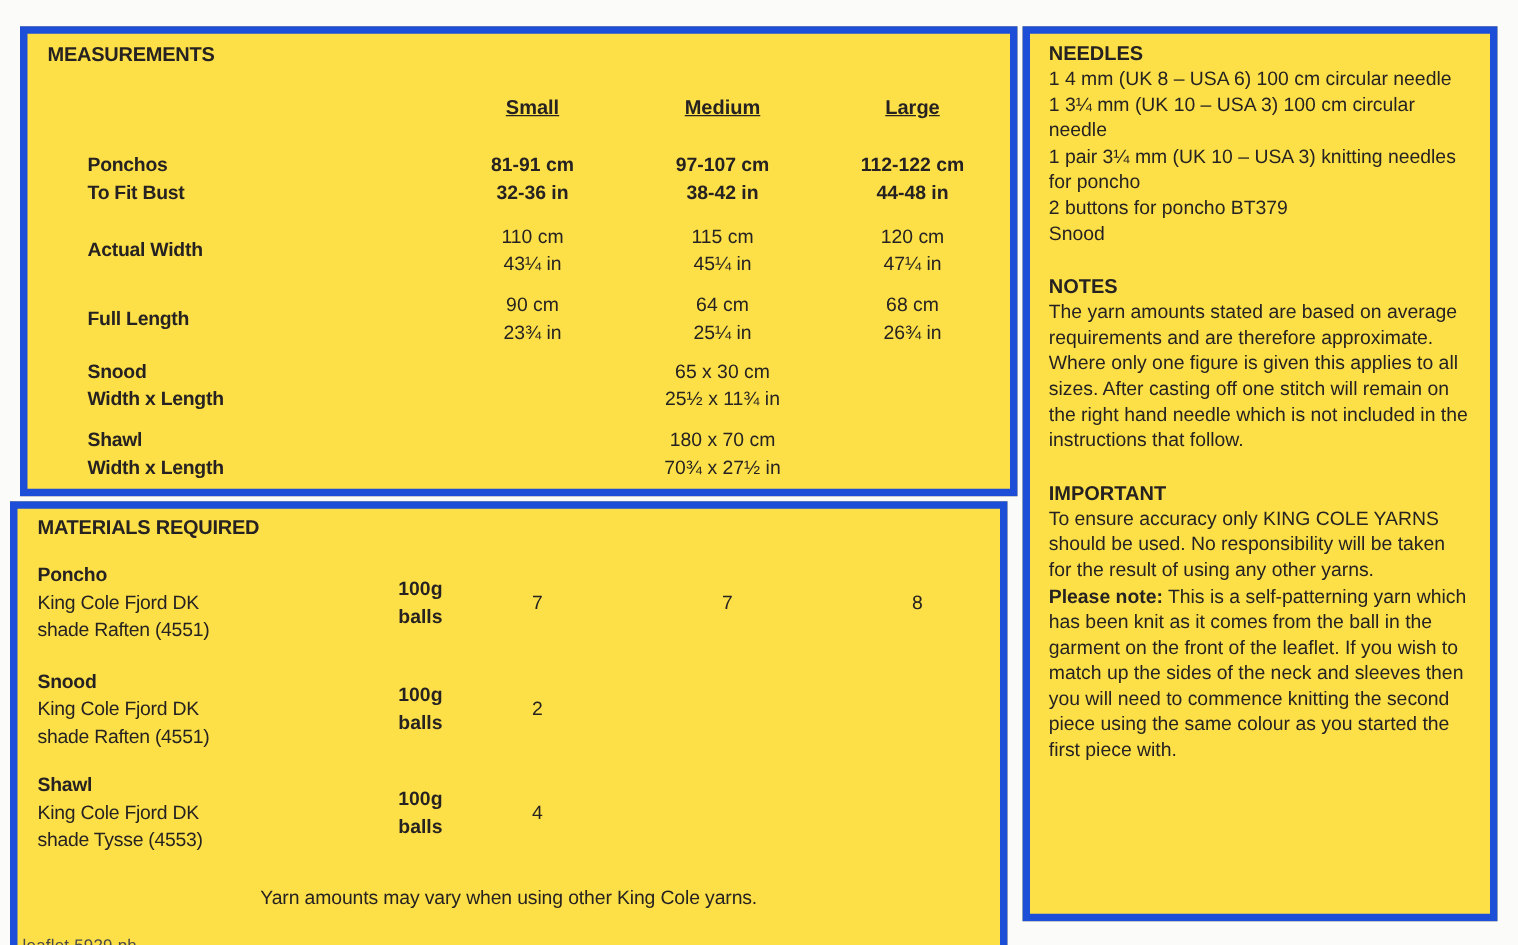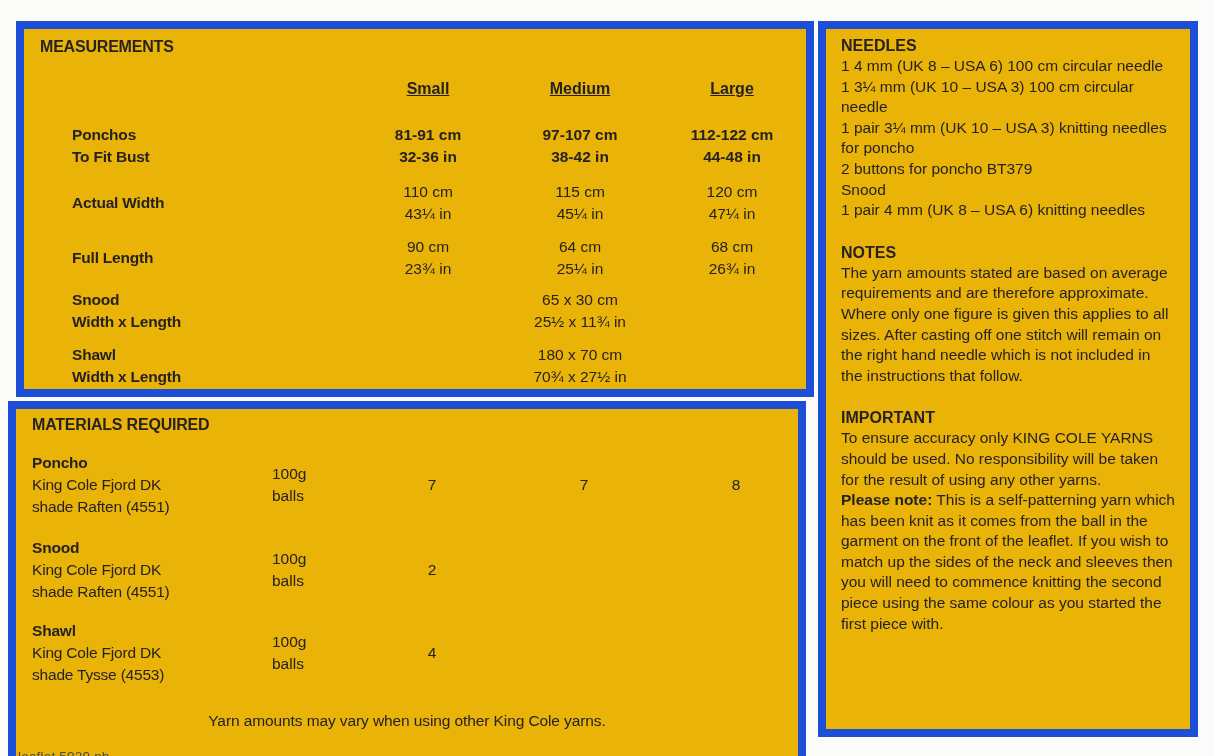--- a/index.html
+++ b/index.html
@@ -4,21 +4,21 @@
 <style>
   html,body{margin:0;padding:0;}
   body{
     width:1214px;height:756px;position:relative;overflow:hidden;
     background:#fbfbfa;color:#262222;
     font-family:"Liberation Sans","DejaVu Sans",sans-serif;
     font-size:15.5px;line-height:22px;
   }
   .panel{
     position:absolute;box-sizing:border-box;
-    background:#eab308;border:8px solid #1d4ed8;
+    background:#fde047;border:6px solid #1d4ed8;
   }
   #box-measurements{left:16px;top:21px;width:798px;height:376px;}
   #box-materials{left:8px;top:401px;width:798px;height:404px;}
   #box-right{left:818px;top:21px;width:380px;height:716px;padding:6px 15px;font-size:15.5px;line-height:20.6px;}
 
   .box-title{
     font-weight:bold;font-size:16px;letter-spacing:-0.2px;
     padding:7px 0 0 16px;line-height:22px;
   }
   #box-materials .box-title{padding-top:5px;}
@@ -35,21 +35,21 @@
   #row-bust{margin-top:24px;}
   #row-width{margin-top:13px;}
   #row-length{margin-top:11px;}
   #row-snood{margin-top:9px;}
   #row-shawl{margin-top:11px;}
 
   
   .matrow{display:grid;grid-template-columns:240px 84px 152px 152px 152px;padding-left:16px;}
   .matrow .name{font-weight:bold;letter-spacing:-0.2px;}
   .matrow .yarn{letter-spacing:-0.2px;}
-  .matrow .unit{text-align:left;}
+  .matrow .unit{text-align:right;font-weight:bold;}
   .matrow .qty{text-align:center;}
   #mat-poncho{margin-top:16px;}
   #mat-snood{margin-top:19px;}
   #mat-shawl{margin-top:17px;}
   .footnote{margin-top:24px;text-align:center;letter-spacing:-0.1px;}
 
   
   .sec-title{font-weight:bold;font-size:16px;line-height:21px;}
   .section{margin-top:21px;}
   .needles-item{margin:0;}
@@ -201,21 +201,20 @@
 </div>
 
 <div class="panel" id="box-right">
   <div>
     <div class="sec-title">NEEDLES</div>
     <div class="needles-item">1 4 mm (UK 8 – USA 6) 100 cm circular needle</div>
     <div class="needles-item">1 3¼ mm (UK 10 – USA 3) 100 cm circular needle</div>
     <div class="needles-item">1 pair 3¼ mm (UK 10 – USA 3) knitting needles for poncho</div>
     <div class="needles-item">2 buttons for poncho BT379</div>
     <div class="needles-item">Snood</div>
-    <div class="needles-item">1 pair 4 mm (UK 8 – USA 6) knitting needles</div>
   </div>
 
   <div class="section">
     <div class="sec-title">NOTES</div>
     <p class="para">The yarn amounts stated are based on average requirements and are therefore approximate. Where only one figure is given this applies to all sizes. After casting off one stitch will remain on the right hand needle which is not included in the instructions that follow.</p>
   </div>
 
   <div class="section">
     <div class="sec-title">IMPORTANT</div>
     <p class="para">To ensure accuracy only KING COLE YARNS should be used. No responsibility will be taken for the result of using any other yarns.</p>

